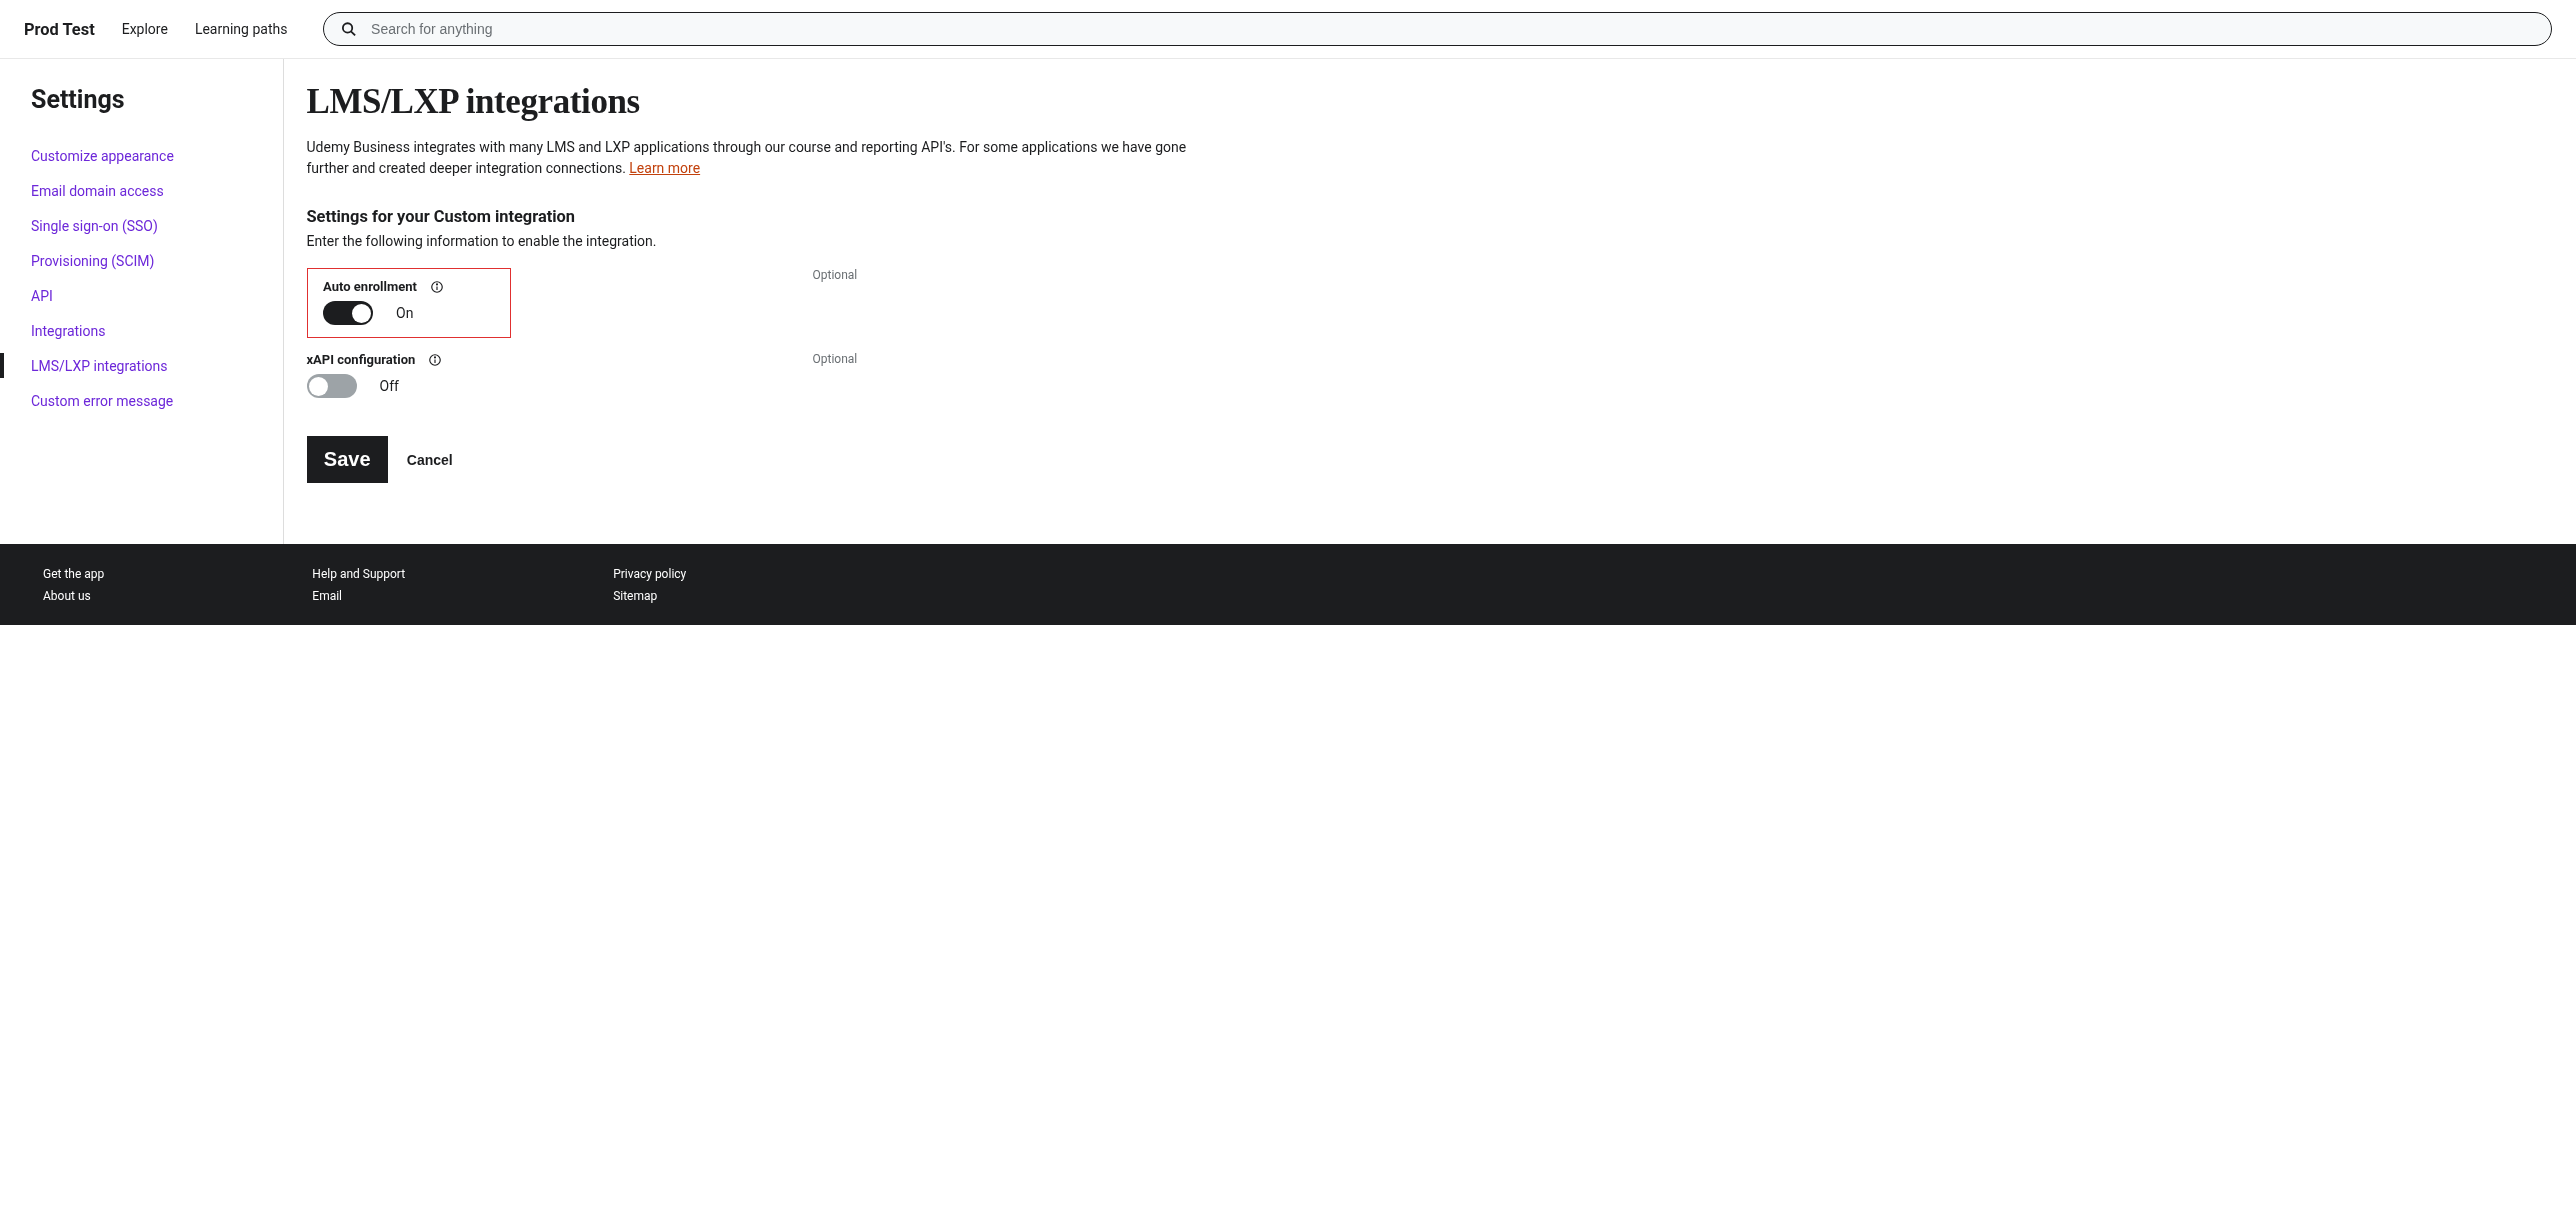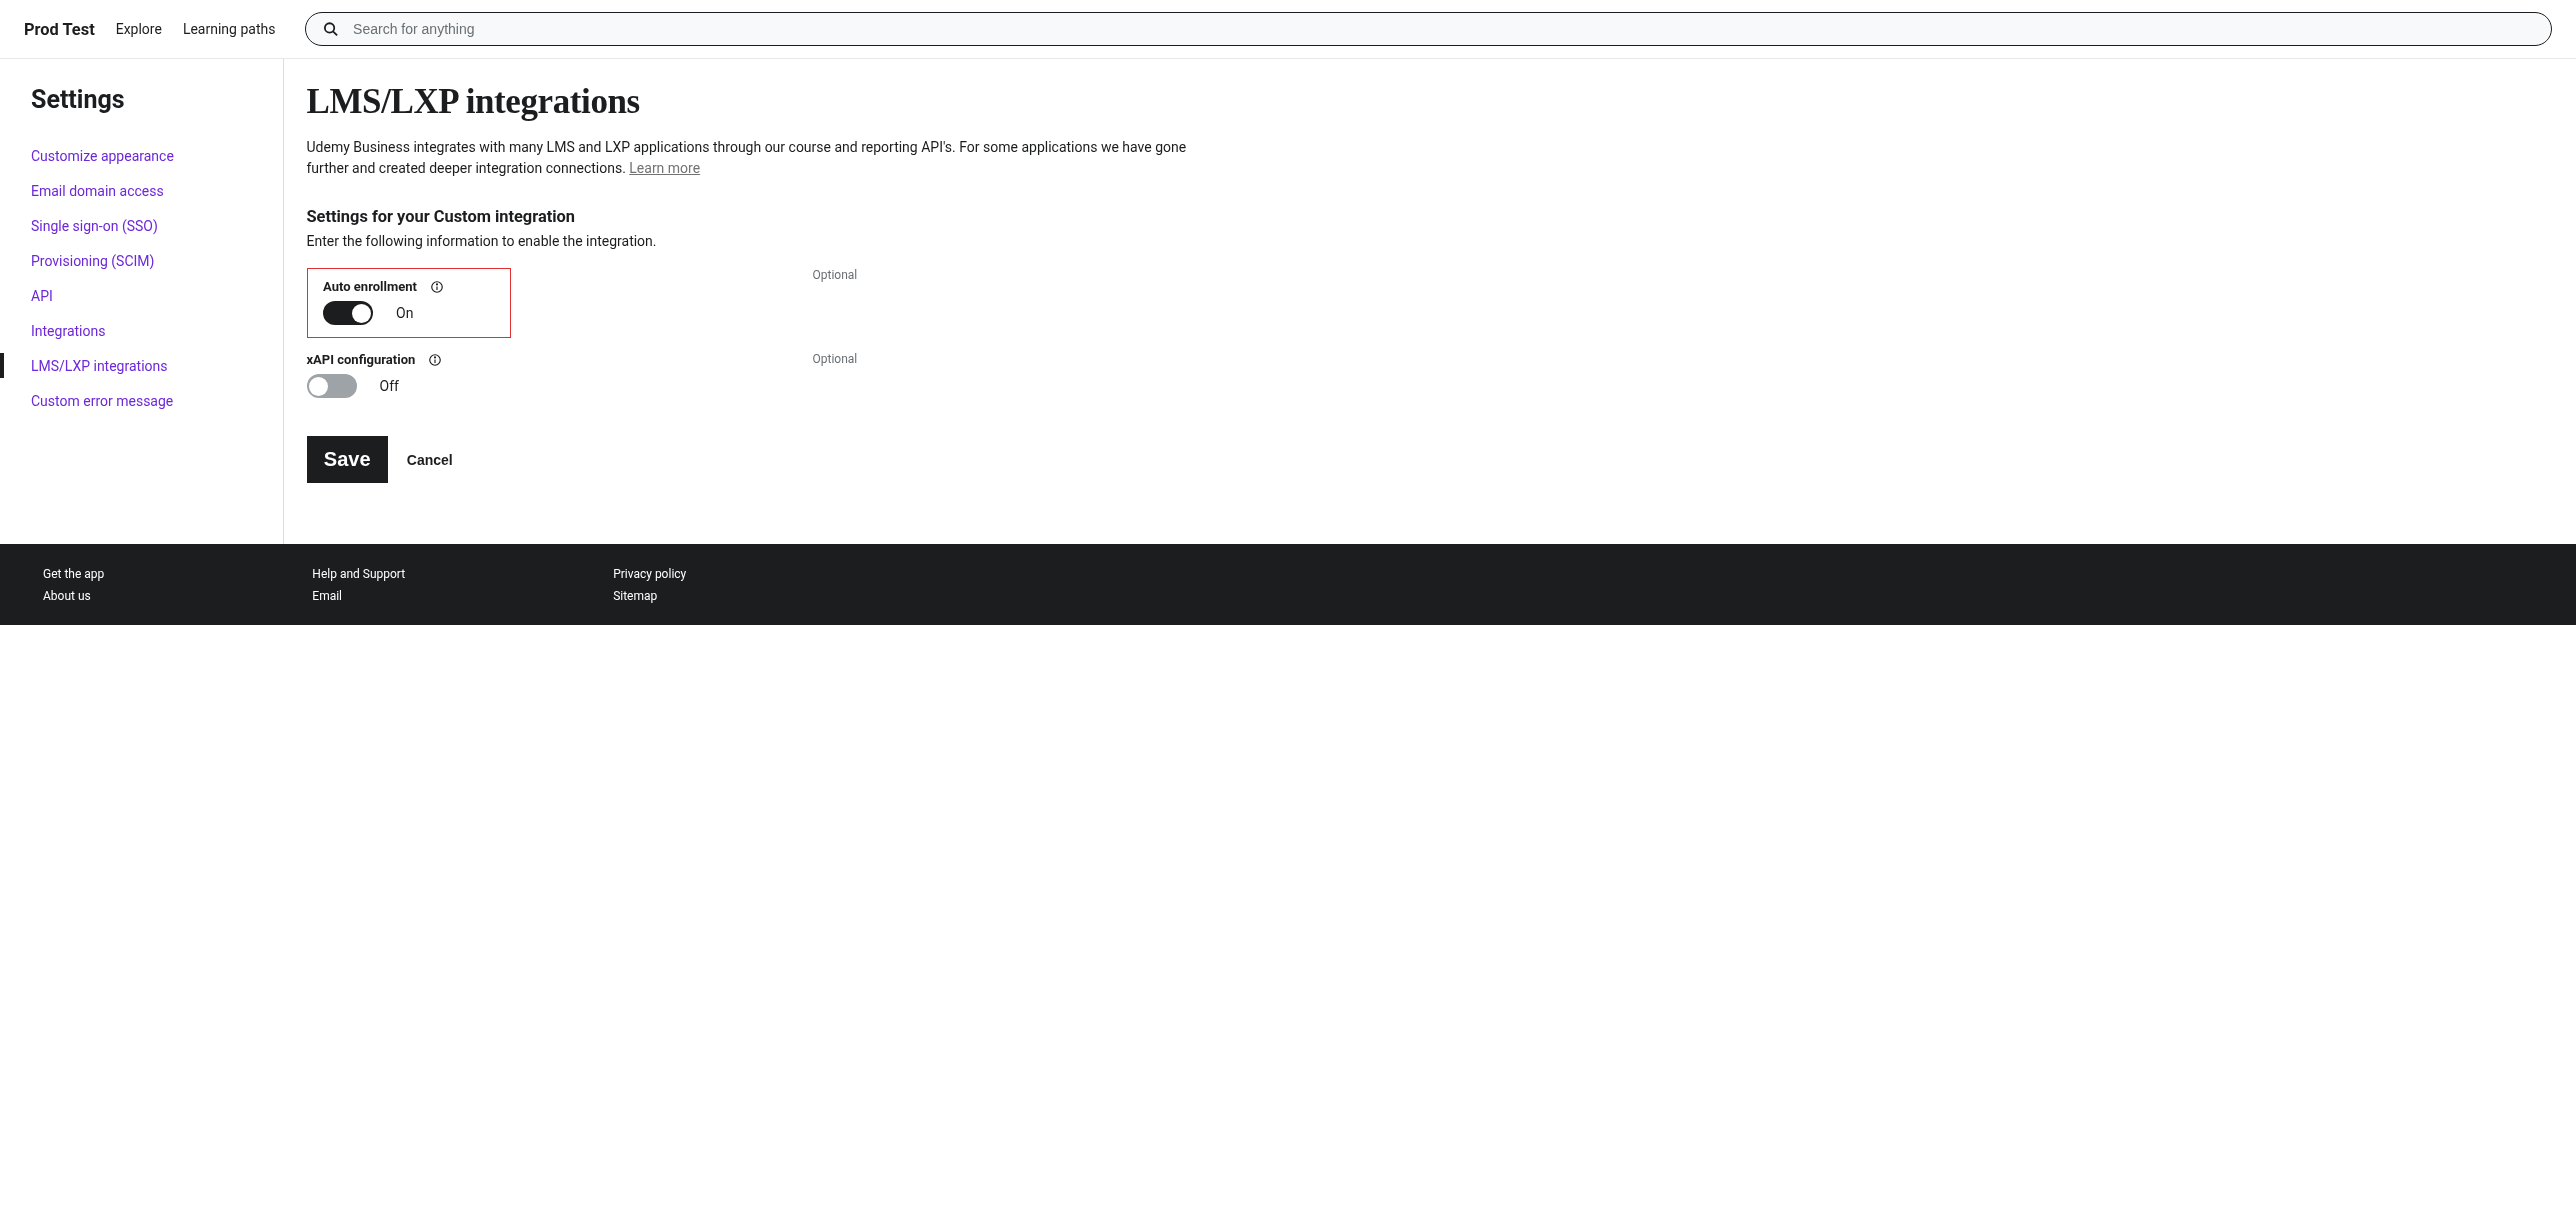--- a/index.html
+++ b/index.html
@@ -10,21 +10,21 @@
     body {
       font-family: -apple-system, BlinkMacSystemFont, "Segoe UI", Roboto, Helvetica, Arial, sans-serif;
       background: #fff;
       color: #1c1d1f;
     }
     .header {
       display: flex;
       align-items: center;
       padding: 12px 24px;
       border-bottom: 0.9px solid #e8e8e8;
-      gap: 21px;
+      gap: 27px;
     }
     .brand {
       font-weight: 700;
       font-size: 16.4px;
       color: #1c1d1f;
     }
     .nav-link {
       font-size: 14px;
       color: #1c1d1f;
       cursor: pointer;
@@ -100,21 +100,21 @@
       letter-spacing: -0.4px;
     }
     .intro {
       font-size: 14px;
       line-height: 1.5;
       color: #1c1d1f;
       margin-bottom: 28px;
       max-width: 900px;
     }
     .learn-more {
-      color: #737373;
+      color: #c2410c;
       text-decoration: underline;
       cursor: pointer;
     }
     .section-title {
       font-size: 16.4px;
       font-weight: 700;
       margin-bottom: 7px;
     }
     .section-sub {
       font-size: 14px;

